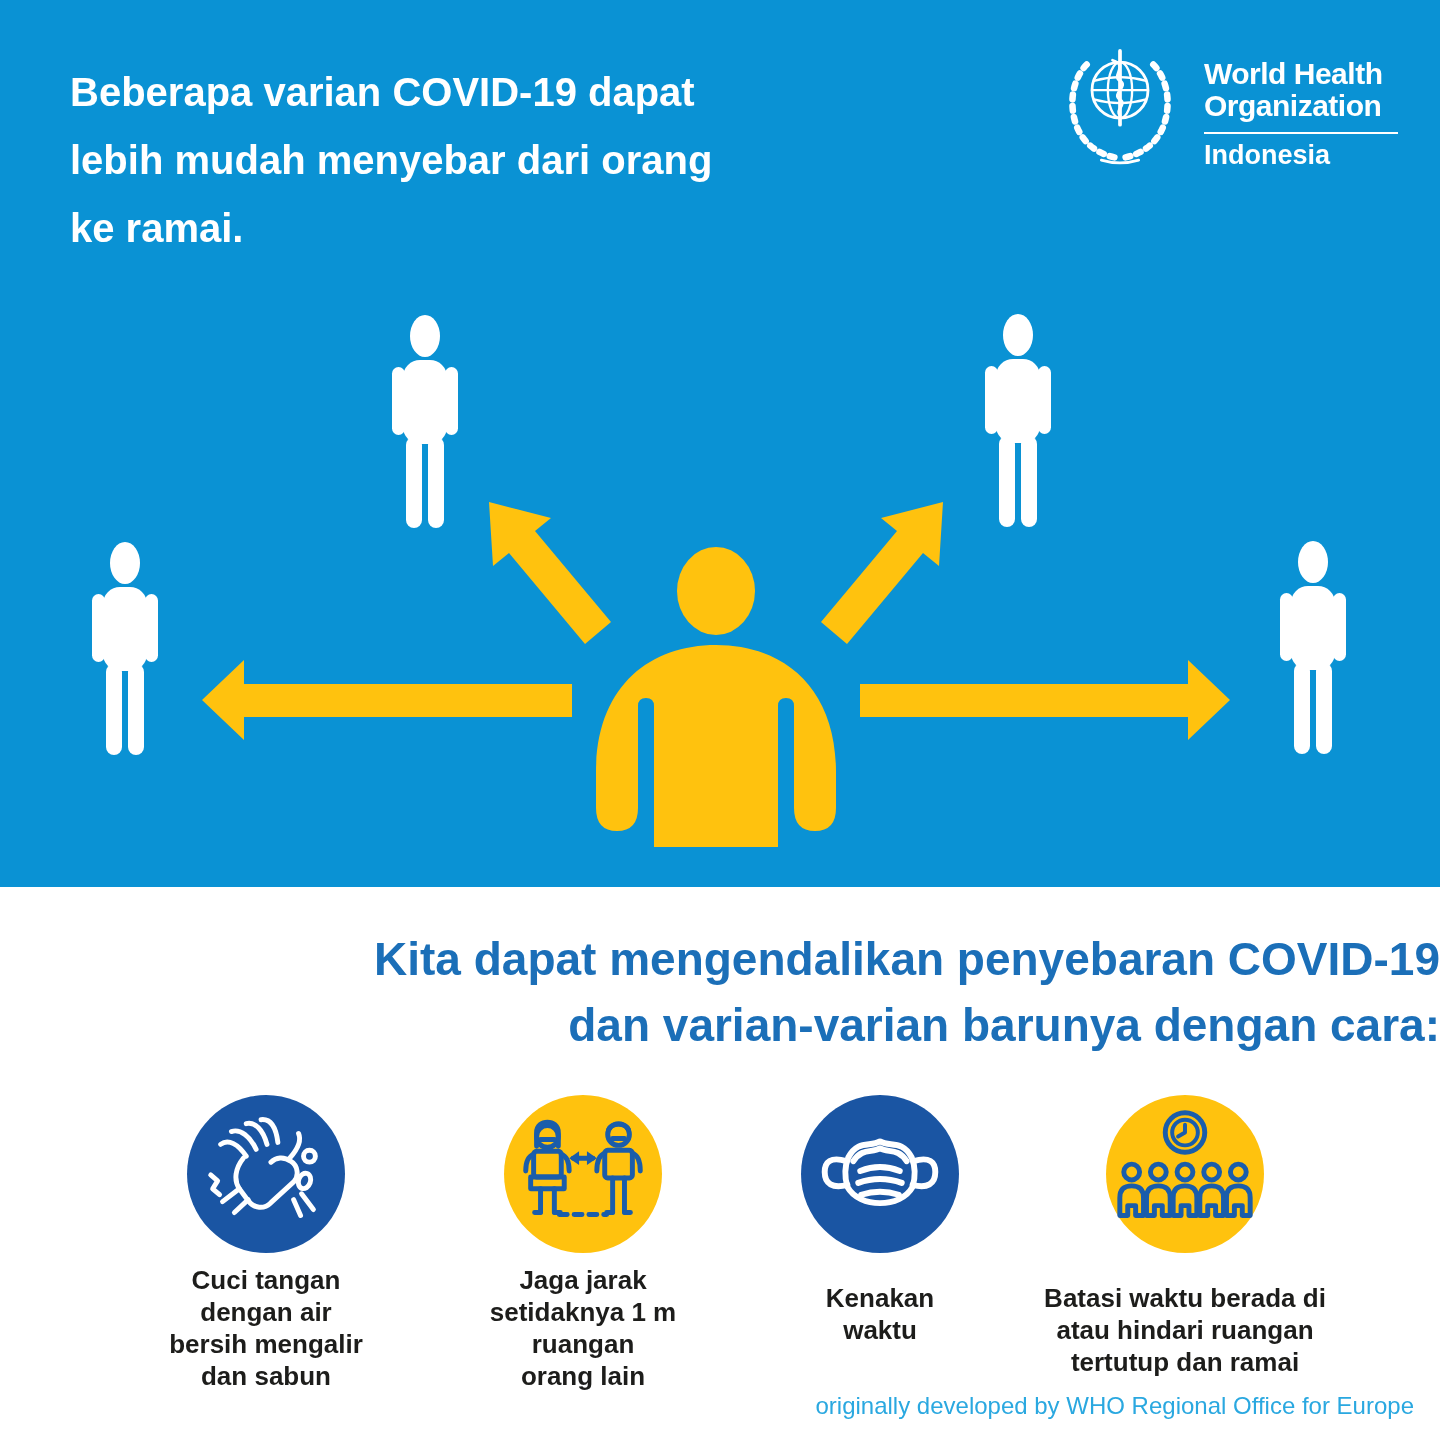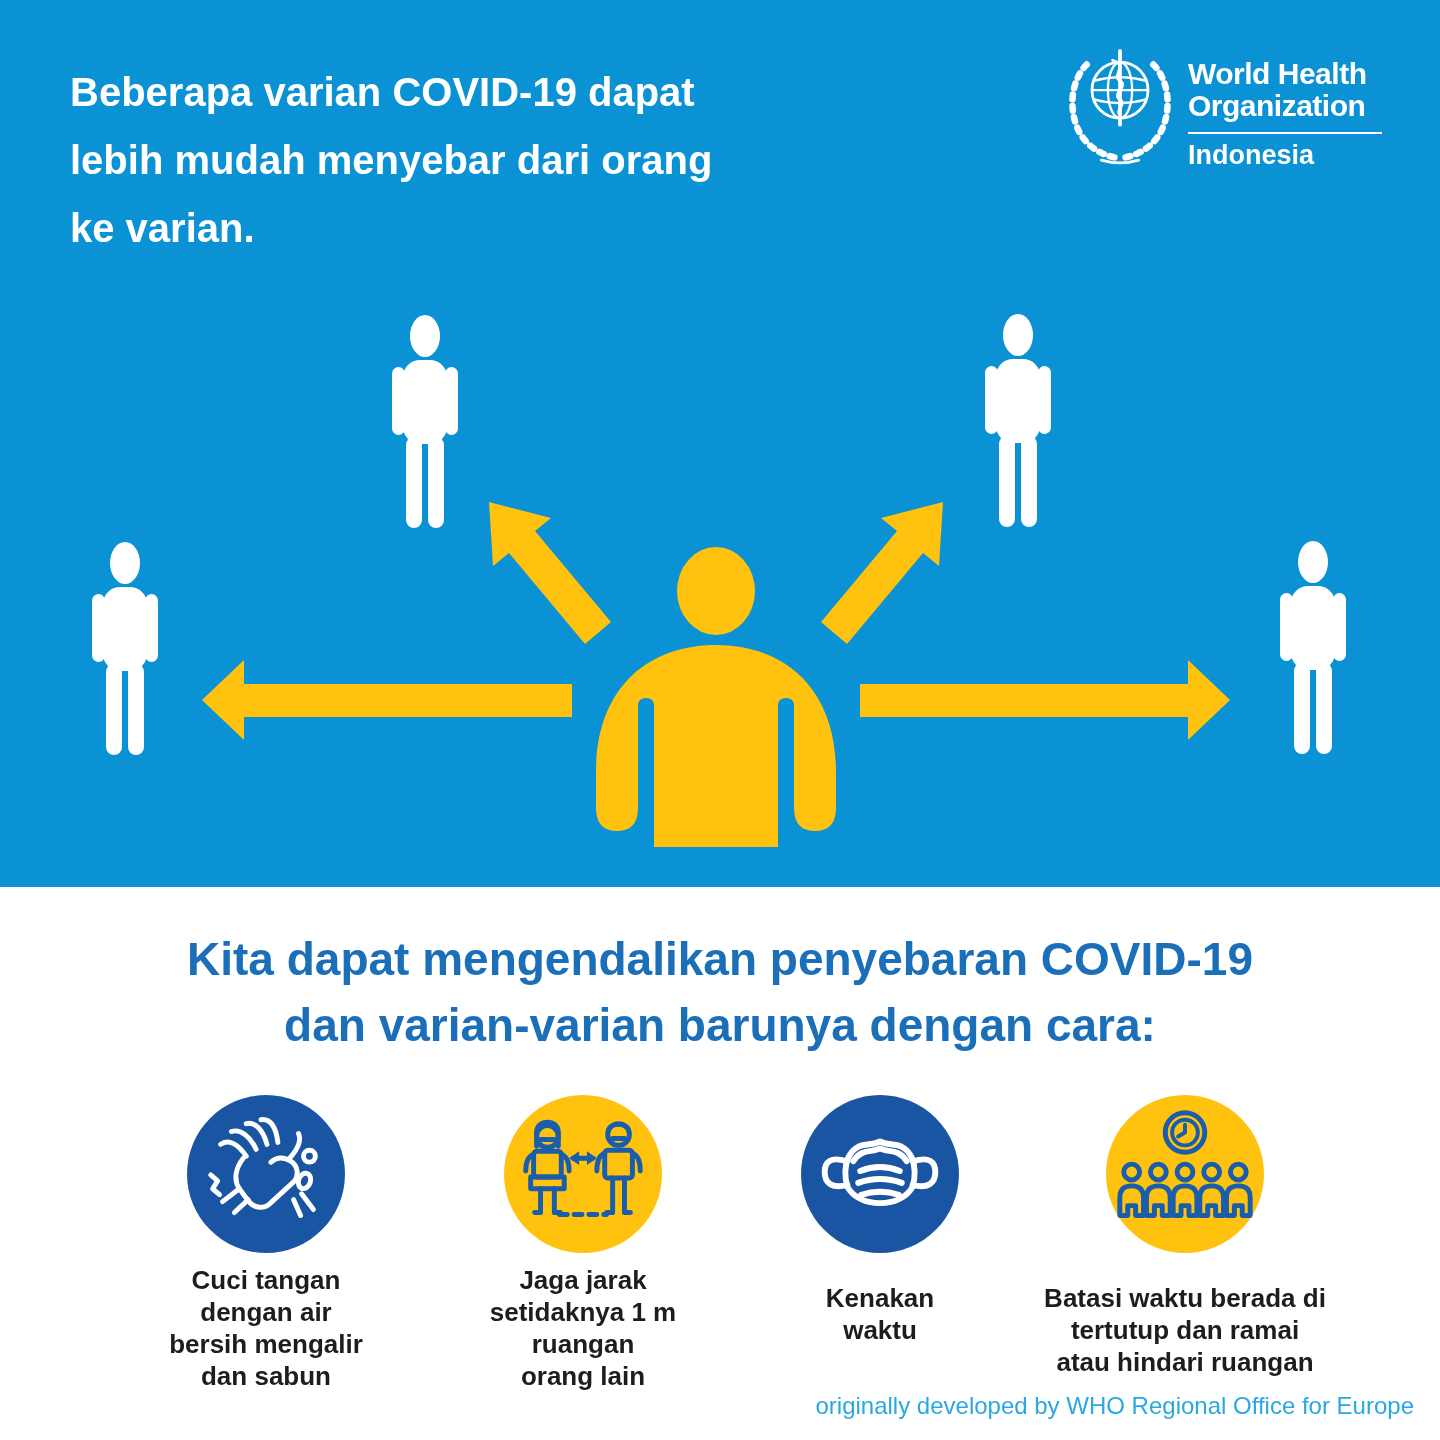--- a/index.html
+++ b/index.html
@@ -11,27 +11,27 @@
   
   .hero{position:absolute;left:0;top:0;width:1440px;height:887px;background:#0a92d4;}
   .hero-art{position:absolute;left:0;top:0;width:1440px;height:887px;display:block;}
   .headline{
     position:absolute;left:70px;top:58px;width:860px;
     color:#ffffff;font-size:40px;font-weight:700;line-height:68px;
   }
   
   .who{position:absolute;left:1064px;top:42px;width:340px;display:flex;align-items:flex-start;}
   .who-emblem{width:112px;height:128px;flex:0 0 auto;}
-  .who-text{margin-left:12px;color:#ffffff;padding-top:16px;}
+  .who-text{margin-left:28px;color:#ffffff;padding-top:16px;}
   .who-name{font-size:30px;font-weight:700;line-height:32px;letter-spacing:-0.5px;}
   .who-rule{width:194px;border-top:2px solid #ffffff;margin:10px 0 7px 0;}
   .who-region{font-size:27px;font-weight:700;line-height:28px;}
   
   .control-heading{
-    position:absolute;left:0;top:926px;width:1440px;text-align:center;
+    position:absolute;left:0;top:926px;width:1440px;text-align:right;
     color:#1b6fb8;font-size:46px;font-weight:700;line-height:66px;
   }
   .measure{position:absolute;top:1095px;text-align:center;}
   .measure .badge{
     width:158px;height:158px;border-radius:50%;margin:0 auto;
     display:flex;align-items:center;justify-content:center;
   }
   .badge.blue{background:#1a55a3;}
   .badge.yellow{background:#ffc20e;}
   .badge svg{width:158px;height:158px;display:block;}
@@ -86,21 +86,21 @@
                  L794,706 Q794,698 786,698 Q778,698 778,706
                  L778,847 L654,847 L654,706
                  Q654,698 646,698 Q638,698 638,706
                  L638,808 Q638,831 617,831 Q596,831 596,808 Z"></path>
       </g>
     </svg>
 
     <div class="headline">
       <div>Beberapa varian COVID-19 dapat</div>
       <div>lebih mudah menyebar dari orang</div>
-      <div>ke varian.</div>
+      <div>ke ramai.</div>
     </div>
 
     <div class="who">
       <svg class="who-emblem" viewBox="0 0 120 128" aria-hidden="true">
         <g stroke="#ffffff" fill="none" stroke-linecap="round">
 
           <path d="M54,119 C26,113 9,91 9,60 C9,44 15,28 26,18" stroke-width="7" stroke-dasharray="5 7"></path>
           <path d="M66,119 C94,113 111,91 111,60 C111,44 105,28 94,18" stroke-width="7" stroke-dasharray="5 7"></path>
           <path d="M40,122 Q60,128 80,122" stroke-width="3"></path>
 
@@ -237,20 +237,20 @@
             <circle cx="107" cy="78" r="8"></circle>
             <path d="M95,122 L95,104 Q95,92 107,92 Q119,92 119,104 L119,122 L111,122 L111,112 L103,112 L103,122 Z"></path>
             <circle cx="134" cy="78" r="8"></circle>
             <path d="M122,122 L122,104 Q122,92 134,92 Q146,92 146,104 L146,122 L138,122 L138,112 L130,112 L130,122 Z"></path>
           </g>
         </g>
       </svg>
     </div>
     <div class="caption short">
       <div>Batasi waktu berada di</div>
+      <div>atau hindari ruangan</div>
       <div>tertutup dan ramai</div>
-      <div>atau hindari ruangan</div>
     </div>
   </div>
 
   <div class="credit">originally developed by WHO Regional Office for Europe</div>
 
 </div>
 
 </body></html>

